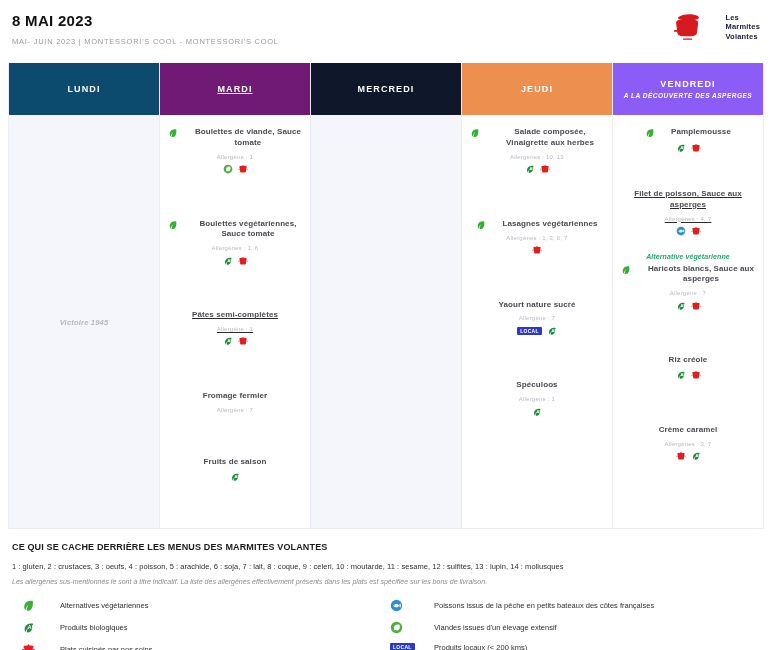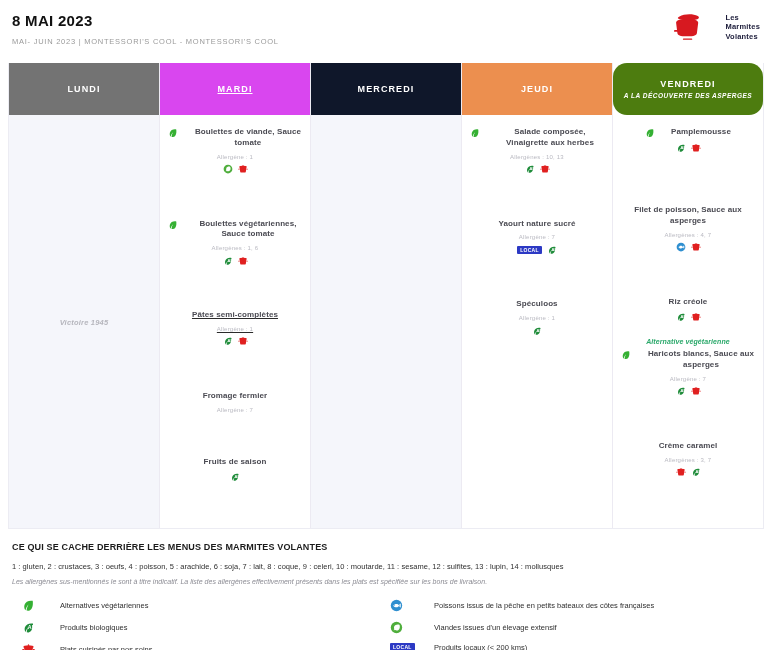--- a/index.html
+++ b/index.html
@@ -222,29 +222,29 @@
       <span class="brand-text">
         <span>Les</span><br>
         <span>Marmites</span><br>
         <span>Volantes</span>
       </span>
     </div>
   </div>
 
   <div class="menu-table" id="menu-table">
       <div class="day-col">
-        <div class="day-head" style="background: #737373;">
+        <div class="day-head" style="background: #0c4a6e;">
           <div class="day-name">LUNDI</div>
         </div>
         <div class="day-body tint">
           <div class="note-center">Victoire 1945</div>
         </div>
       </div>
       <div class="day-col">
-        <div class="day-head" style="background: #d946ef; text-decoration: underline;">
+        <div class="day-head" style="background: #701a75; text-decoration: underline;">
           <div class="day-name">MARDI</div>
         </div>
         <div class="day-body plain">
           <div class="course">
             <div class="course-title-row">
               <span class="ico leaf-lead">
                 <svg viewBox="0 0 16 16" width="10" height="10">
                   <path d="M13.2 2.2C8.6 1.4 4.2 3.2 3 7.4c-.8 2.9.3 5.4 1.4 6.4.4-2.4 1.6-5.2 3.6-7.1-1.3 2.2-2.2 4.9-2.4 7.6 1.7.5 4.4.1 6-2.1 2-2.7 2-6.9 1.6-10z" fill="#35b033"></path>
                 </svg>
               </span>
@@ -375,20 +375,42 @@
                   <ellipse cx="8" cy="4.8" rx="6.2" ry="1.9" fill="#e02020"></ellipse>
                   <rect x="7.2" y="1.6" width="1.6" height="2" rx=".8" fill="#e02020"></rect>
                   <rect x="0.3" y="7.4" width="2.3" height="1.5" rx=".7" fill="#e02020"></rect>
                   <rect x="13.4" y="7.4" width="2.3" height="1.5" rx=".7" fill="#e02020"></rect>
                 </svg>
               </span>
             </div>
           </div>
           <div class="course" style="margin-top: 44px;">
             <div class="course-title-row">
+              <span class="ico leaf-lead">
+                <svg viewBox="0 0 16 16" width="10" height="10">
+                  <path d="M13.2 2.2C8.6 1.4 4.2 3.2 3 7.4c-.8 2.9.3 5.4 1.4 6.4.4-2.4 1.6-5.2 3.6-7.1-1.3 2.2-2.2 4.9-2.4 7.6 1.7.5 4.4.1 6-2.1 2-2.7 2-6.9 1.6-10z" fill="#35b033"></path>
+                </svg>
+              </span>
+              <div class="course-name">Lasagnes végétariennes</div>
+            </div>
+            <div class="allergens">Allergènes : 1, 3, 6, 7</div>
+            <div class="badges">
+              <span class="ico">
+                <svg viewBox="0 0 16 16" width="10" height="10">
+                  <path d="M2.6 6.2h10.8l-.9 6c-.1 1-1.2 1.5-4.5 1.5s-4.4-.5-4.5-1.5z" fill="#e02020"></path>
+                  <ellipse cx="8" cy="4.8" rx="6.2" ry="1.9" fill="#e02020"></ellipse>
+                  <rect x="7.2" y="1.6" width="1.6" height="2" rx=".8" fill="#e02020"></rect>
+                  <rect x="0.3" y="7.4" width="2.3" height="1.5" rx=".7" fill="#e02020"></rect>
+                  <rect x="13.4" y="7.4" width="2.3" height="1.5" rx=".7" fill="#e02020"></rect>
+                </svg>
+              </span>
+            </div>
+          </div>
+          <div class="course" style="margin-top: 44px;">
+            <div class="course-title-row">
               <div class="course-name">Yaourt nature sucré</div>
             </div>
             <div class="allergens">Allergène : 7</div>
             <div class="badges">
               <span class="ico"><span class="local-badge">LOCAL</span></span>
               <span class="ico">
                 <svg viewBox="0 0 16 16" width="10" height="10">
                   <path d="M13.5 3.2C9.4 2.3 5 3.8 3.6 7.6c-.9 2.6 0 4.9 1 5.9.5-2.2 1.6-4.7 3.4-6.4-1.2 2-2 4.4-2.2 6.8 1.6.5 4.1 0 5.5-2 1.8-2.5 2.5-5.9 2.2-8.7z" fill="#1f8c3a"></path>
                   <text x="7.2" y="10" font-family="Liberation Sans, sans-serif" font-size="6.5" font-weight="700" fill="#ffffff">AB</text>
                 </svg>
@@ -405,21 +427,21 @@
                 <svg viewBox="0 0 16 16" width="10" height="10">
                   <path d="M13.5 3.2C9.4 2.3 5 3.8 3.6 7.6c-.9 2.6 0 4.9 1 5.9.5-2.2 1.6-4.7 3.4-6.4-1.2 2-2 4.4-2.2 6.8 1.6.5 4.1 0 5.5-2 1.8-2.5 2.5-5.9 2.2-8.7z" fill="#1f8c3a"></path>
                   <text x="7.2" y="10" font-family="Liberation Sans, sans-serif" font-size="6.5" font-weight="700" fill="#ffffff">AB</text>
                 </svg>
               </span>
             </div>
           </div>
         </div>
       </div>
       <div class="day-col">
-        <div class="day-head" style="background: #4d7c0f; border-radius: 14px;">
+        <div class="day-head" style="background: #8b5cf6;">
           <div class="day-name">VENDREDI</div>
           <div class="day-theme">A LA DÉCOUVERTE DES ASPERGES</div>
         </div>
         <div class="day-body plain">
           <div class="course">
             <div class="course-title-row">
               <span class="ico leaf-lead">
                 <svg viewBox="0 0 16 16" width="10" height="10">
                   <path d="M13.2 2.2C8.6 1.4 4.2 3.2 3 7.4c-.8 2.9.3 5.4 1.4 6.4.4-2.4 1.6-5.2 3.6-7.1-1.3 2.2-2.2 4.9-2.4 7.6 1.7.5 4.4.1 6-2.1 2-2.7 2-6.9 1.6-10z" fill="#35b033"></path>
                 </svg>
@@ -437,21 +459,21 @@
                 <svg viewBox="0 0 16 16" width="10" height="10">
                   <path d="M2.6 6.2h10.8l-.9 6c-.1 1-1.2 1.5-4.5 1.5s-4.4-.5-4.5-1.5z" fill="#e02020"></path>
                   <ellipse cx="8" cy="4.8" rx="6.2" ry="1.9" fill="#e02020"></ellipse>
                   <rect x="7.2" y="1.6" width="1.6" height="2" rx=".8" fill="#e02020"></rect>
                   <rect x="0.3" y="7.4" width="2.3" height="1.5" rx=".7" fill="#e02020"></rect>
                   <rect x="13.4" y="7.4" width="2.3" height="1.5" rx=".7" fill="#e02020"></rect>
                 </svg>
               </span>
             </div>
           </div>
-          <div class="course" style="margin-top: 52px;">
+          <div class="course" style="margin-top: 36px; text-decoration: underline;">
             <div class="course-title-row">
               <div class="course-name">Filet de poisson, Sauce aux asperges</div>
             </div>
             <div class="allergens">Allergènes : 4, 7</div>
             <div class="badges">
               <span class="ico">
                 <svg viewBox="0 0 16 16" width="10" height="10">
                   <circle cx="8" cy="8" r="7" fill="#2f8fd0"></circle>
                   <path d="M4 8.2c1.5-2 4.2-2.6 6-1.4.7.5 1 1 1.2 1.4-.3.5-.6 1-1.2 1.4-1.8 1.2-4.5.6-6-1.4z" fill="#ffffff"></path>
                   <path d="M11.6 6.4l1.6-1v5l-1.6-1z" fill="#ffffff"></path>
@@ -462,53 +484,53 @@
                 <svg viewBox="0 0 16 16" width="10" height="10">
                   <path d="M2.6 6.2h10.8l-.9 6c-.1 1-1.2 1.5-4.5 1.5s-4.4-.5-4.5-1.5z" fill="#e02020"></path>
                   <ellipse cx="8" cy="4.8" rx="6.2" ry="1.9" fill="#e02020"></ellipse>
                   <rect x="7.2" y="1.6" width="1.6" height="2" rx=".8" fill="#e02020"></rect>
                   <rect x="0.3" y="7.4" width="2.3" height="1.5" rx=".7" fill="#e02020"></rect>
                   <rect x="13.4" y="7.4" width="2.3" height="1.5" rx=".7" fill="#e02020"></rect>
                 </svg>
               </span>
             </div>
           </div>
-          <div class="course" style="margin-top: 44px;">
-            <div class="course-title-row">
-              <div class="course-name">Riz créole</div>
-            </div>
-            <div class="badges">
-              <span class="ico">
-                <svg viewBox="0 0 16 16" width="10" height="10">
-                  <path d="M13.5 3.2C9.4 2.3 5 3.8 3.6 7.6c-.9 2.6 0 4.9 1 5.9.5-2.2 1.6-4.7 3.4-6.4-1.2 2-2 4.4-2.2 6.8 1.6.5 4.1 0 5.5-2 1.8-2.5 2.5-5.9 2.2-8.7z" fill="#1f8c3a"></path>
-                  <text x="7.2" y="10" font-family="Liberation Sans, sans-serif" font-size="6.5" font-weight="700" fill="#ffffff">AB</text>
-                </svg>
-              </span>
-              <span class="ico">
-                <svg viewBox="0 0 16 16" width="10" height="10">
-                  <path d="M2.6 6.2h10.8l-.9 6c-.1 1-1.2 1.5-4.5 1.5s-4.4-.5-4.5-1.5z" fill="#e02020"></path>
-                  <ellipse cx="8" cy="4.8" rx="6.2" ry="1.9" fill="#e02020"></ellipse>
-                  <rect x="7.2" y="1.6" width="1.6" height="2" rx=".8" fill="#e02020"></rect>
-                  <rect x="0.3" y="7.4" width="2.3" height="1.5" rx=".7" fill="#e02020"></rect>
-                  <rect x="13.4" y="7.4" width="2.3" height="1.5" rx=".7" fill="#e02020"></rect>
-                </svg>
-              </span>
-            </div>
-          </div>
           <div class="course" style="margin-top: 16px;">
             <div class="course-alt-label">Alternative végétarienne</div>
             <div class="course-title-row">
               <span class="ico leaf-lead">
                 <svg viewBox="0 0 16 16" width="10" height="10">
                   <path d="M13.2 2.2C8.6 1.4 4.2 3.2 3 7.4c-.8 2.9.3 5.4 1.4 6.4.4-2.4 1.6-5.2 3.6-7.1-1.3 2.2-2.2 4.9-2.4 7.6 1.7.5 4.4.1 6-2.1 2-2.7 2-6.9 1.6-10z" fill="#35b033"></path>
                 </svg>
               </span>
               <div class="course-name">Haricots blancs, Sauce aux asperges</div>
             </div>
             <div class="allergens">Allergène : 7</div>
+            <div class="badges">
+              <span class="ico">
+                <svg viewBox="0 0 16 16" width="10" height="10">
+                  <path d="M13.5 3.2C9.4 2.3 5 3.8 3.6 7.6c-.9 2.6 0 4.9 1 5.9.5-2.2 1.6-4.7 3.4-6.4-1.2 2-2 4.4-2.2 6.8 1.6.5 4.1 0 5.5-2 1.8-2.5 2.5-5.9 2.2-8.7z" fill="#1f8c3a"></path>
+                  <text x="7.2" y="10" font-family="Liberation Sans, sans-serif" font-size="6.5" font-weight="700" fill="#ffffff">AB</text>
+                </svg>
+              </span>
+              <span class="ico">
+                <svg viewBox="0 0 16 16" width="10" height="10">
+                  <path d="M2.6 6.2h10.8l-.9 6c-.1 1-1.2 1.5-4.5 1.5s-4.4-.5-4.5-1.5z" fill="#e02020"></path>
+                  <ellipse cx="8" cy="4.8" rx="6.2" ry="1.9" fill="#e02020"></ellipse>
+                  <rect x="7.2" y="1.6" width="1.6" height="2" rx=".8" fill="#e02020"></rect>
+                  <rect x="0.3" y="7.4" width="2.3" height="1.5" rx=".7" fill="#e02020"></rect>
+                  <rect x="13.4" y="7.4" width="2.3" height="1.5" rx=".7" fill="#e02020"></rect>
+                </svg>
+              </span>
+            </div>
+          </div>
+          <div class="course" style="margin-top: 44px;">
+            <div class="course-title-row">
+              <div class="course-name">Riz créole</div>
+            </div>
             <div class="badges">
               <span class="ico">
                 <svg viewBox="0 0 16 16" width="10" height="10">
                   <path d="M13.5 3.2C9.4 2.3 5 3.8 3.6 7.6c-.9 2.6 0 4.9 1 5.9.5-2.2 1.6-4.7 3.4-6.4-1.2 2-2 4.4-2.2 6.8 1.6.5 4.1 0 5.5-2 1.8-2.5 2.5-5.9 2.2-8.7z" fill="#1f8c3a"></path>
                   <text x="7.2" y="10" font-family="Liberation Sans, sans-serif" font-size="6.5" font-weight="700" fill="#ffffff">AB</text>
                 </svg>
               </span>
               <span class="ico">
                 <svg viewBox="0 0 16 16" width="10" height="10">
                   <path d="M2.6 6.2h10.8l-.9 6c-.1 1-1.2 1.5-4.5 1.5s-4.4-.5-4.5-1.5z" fill="#e02020"></path>

